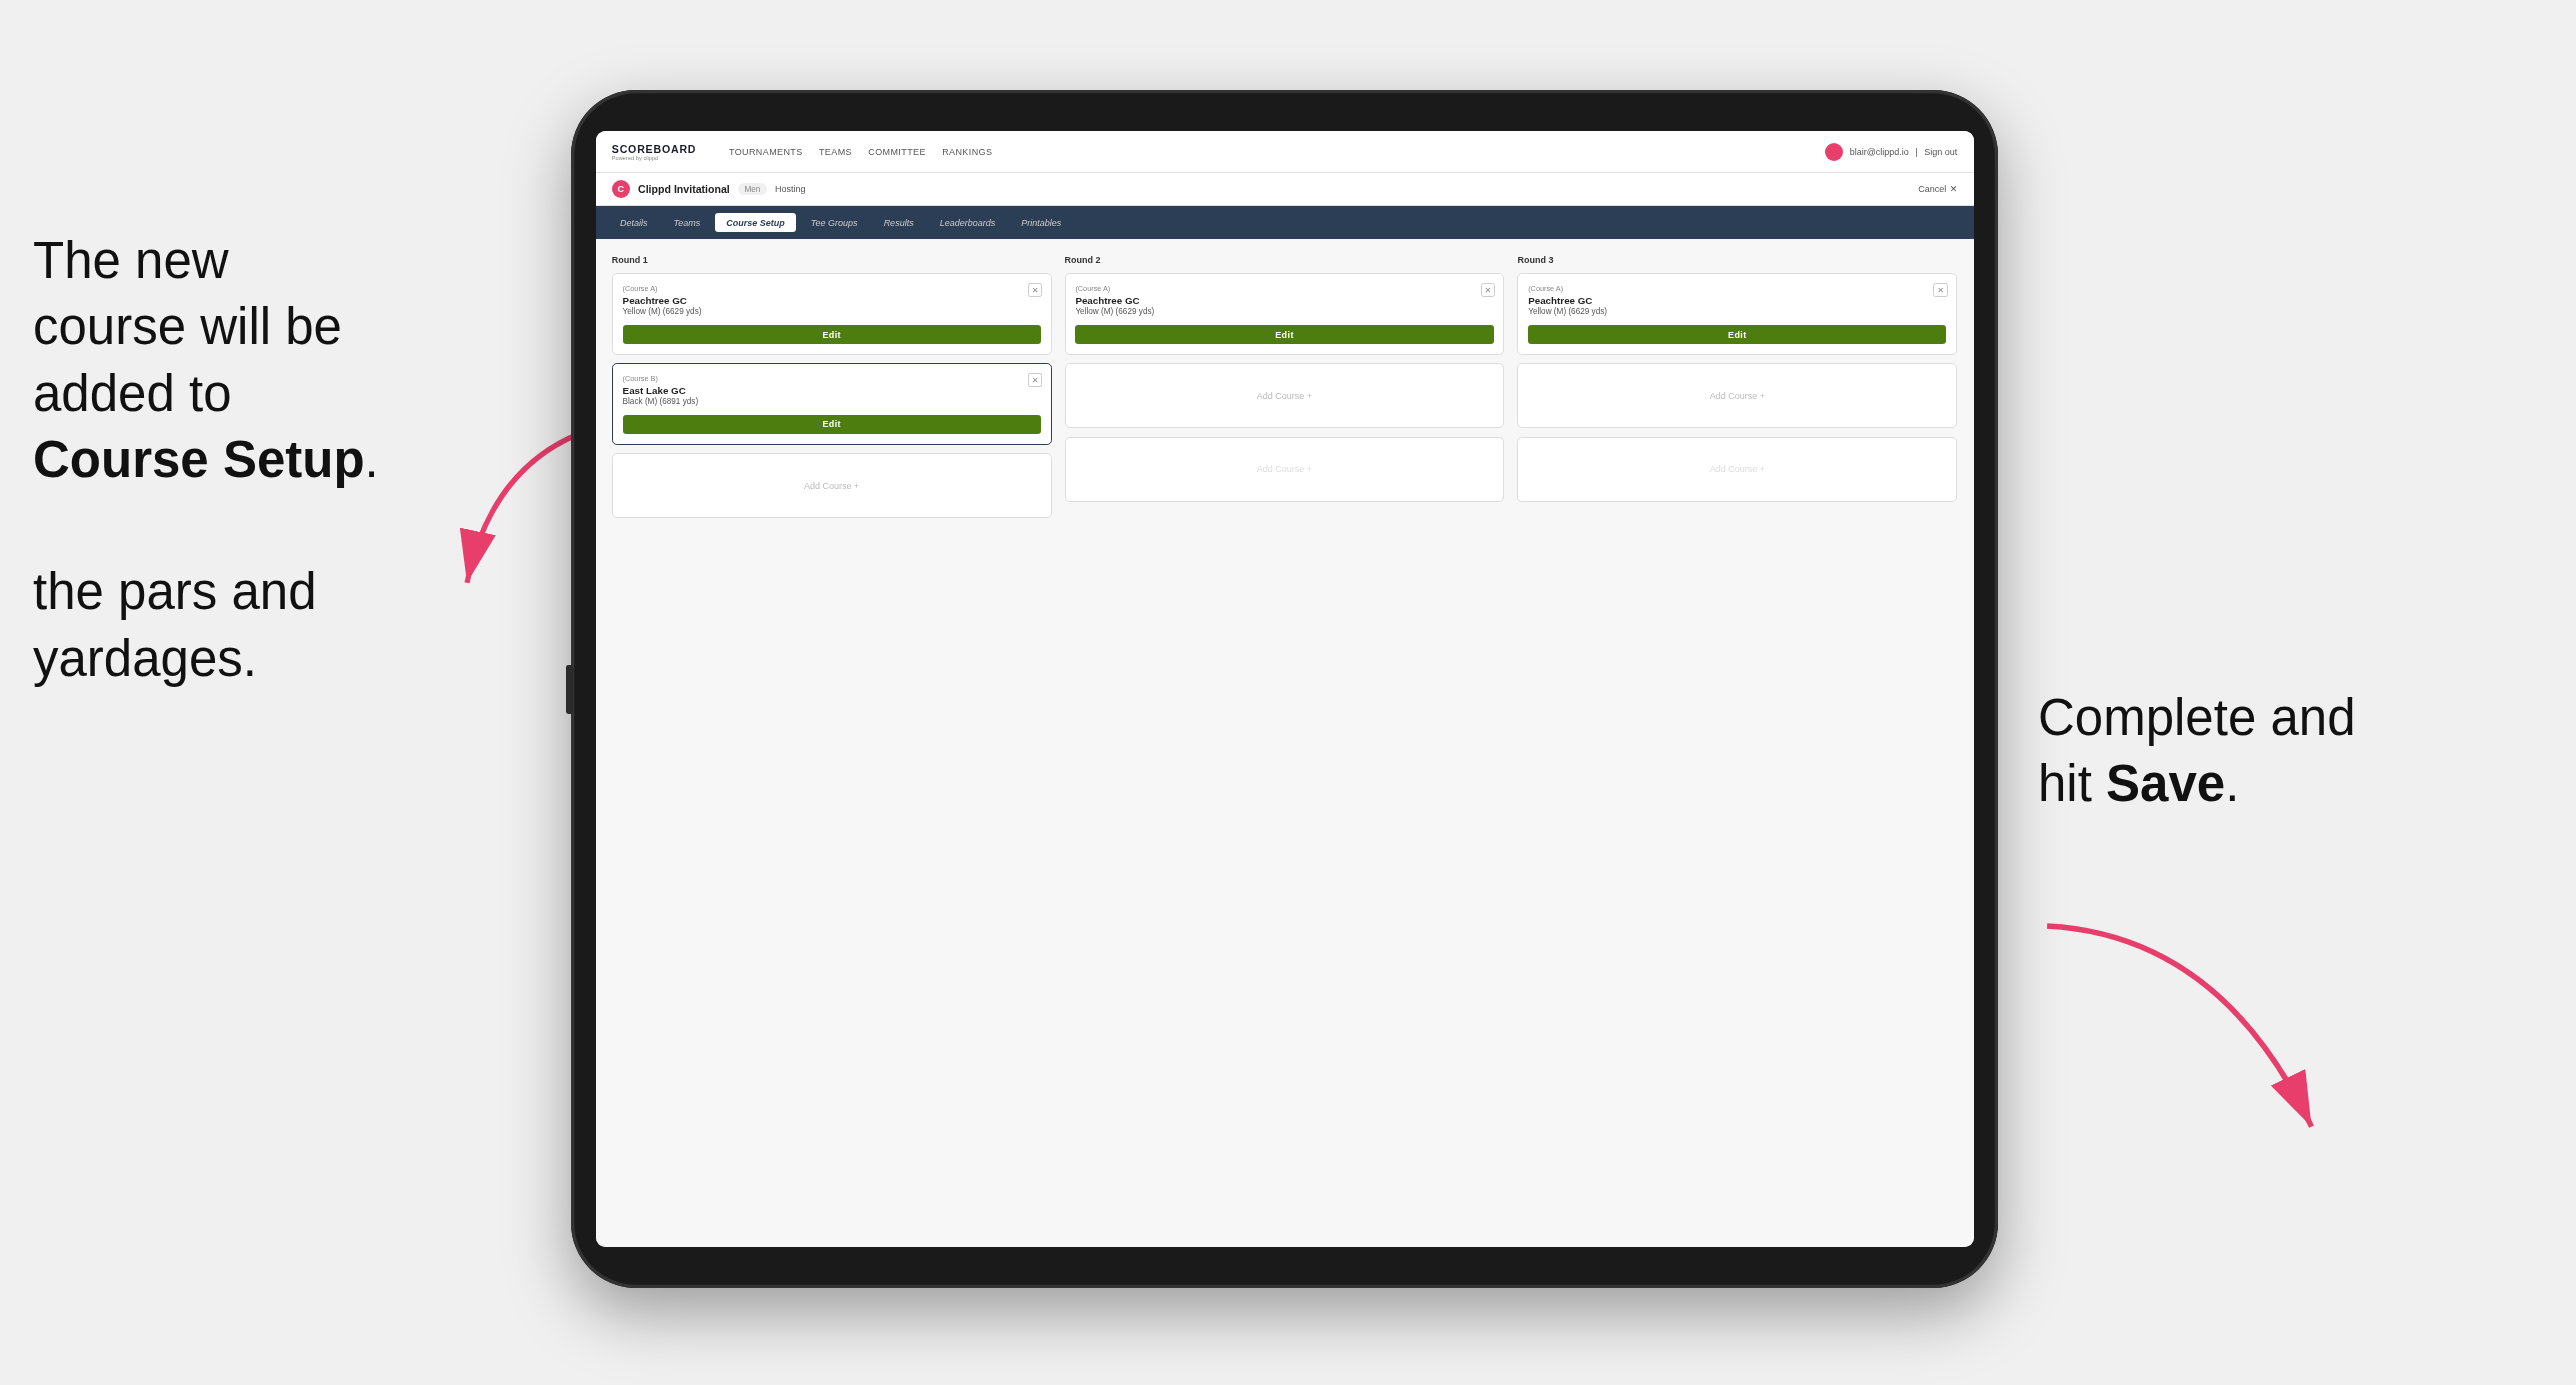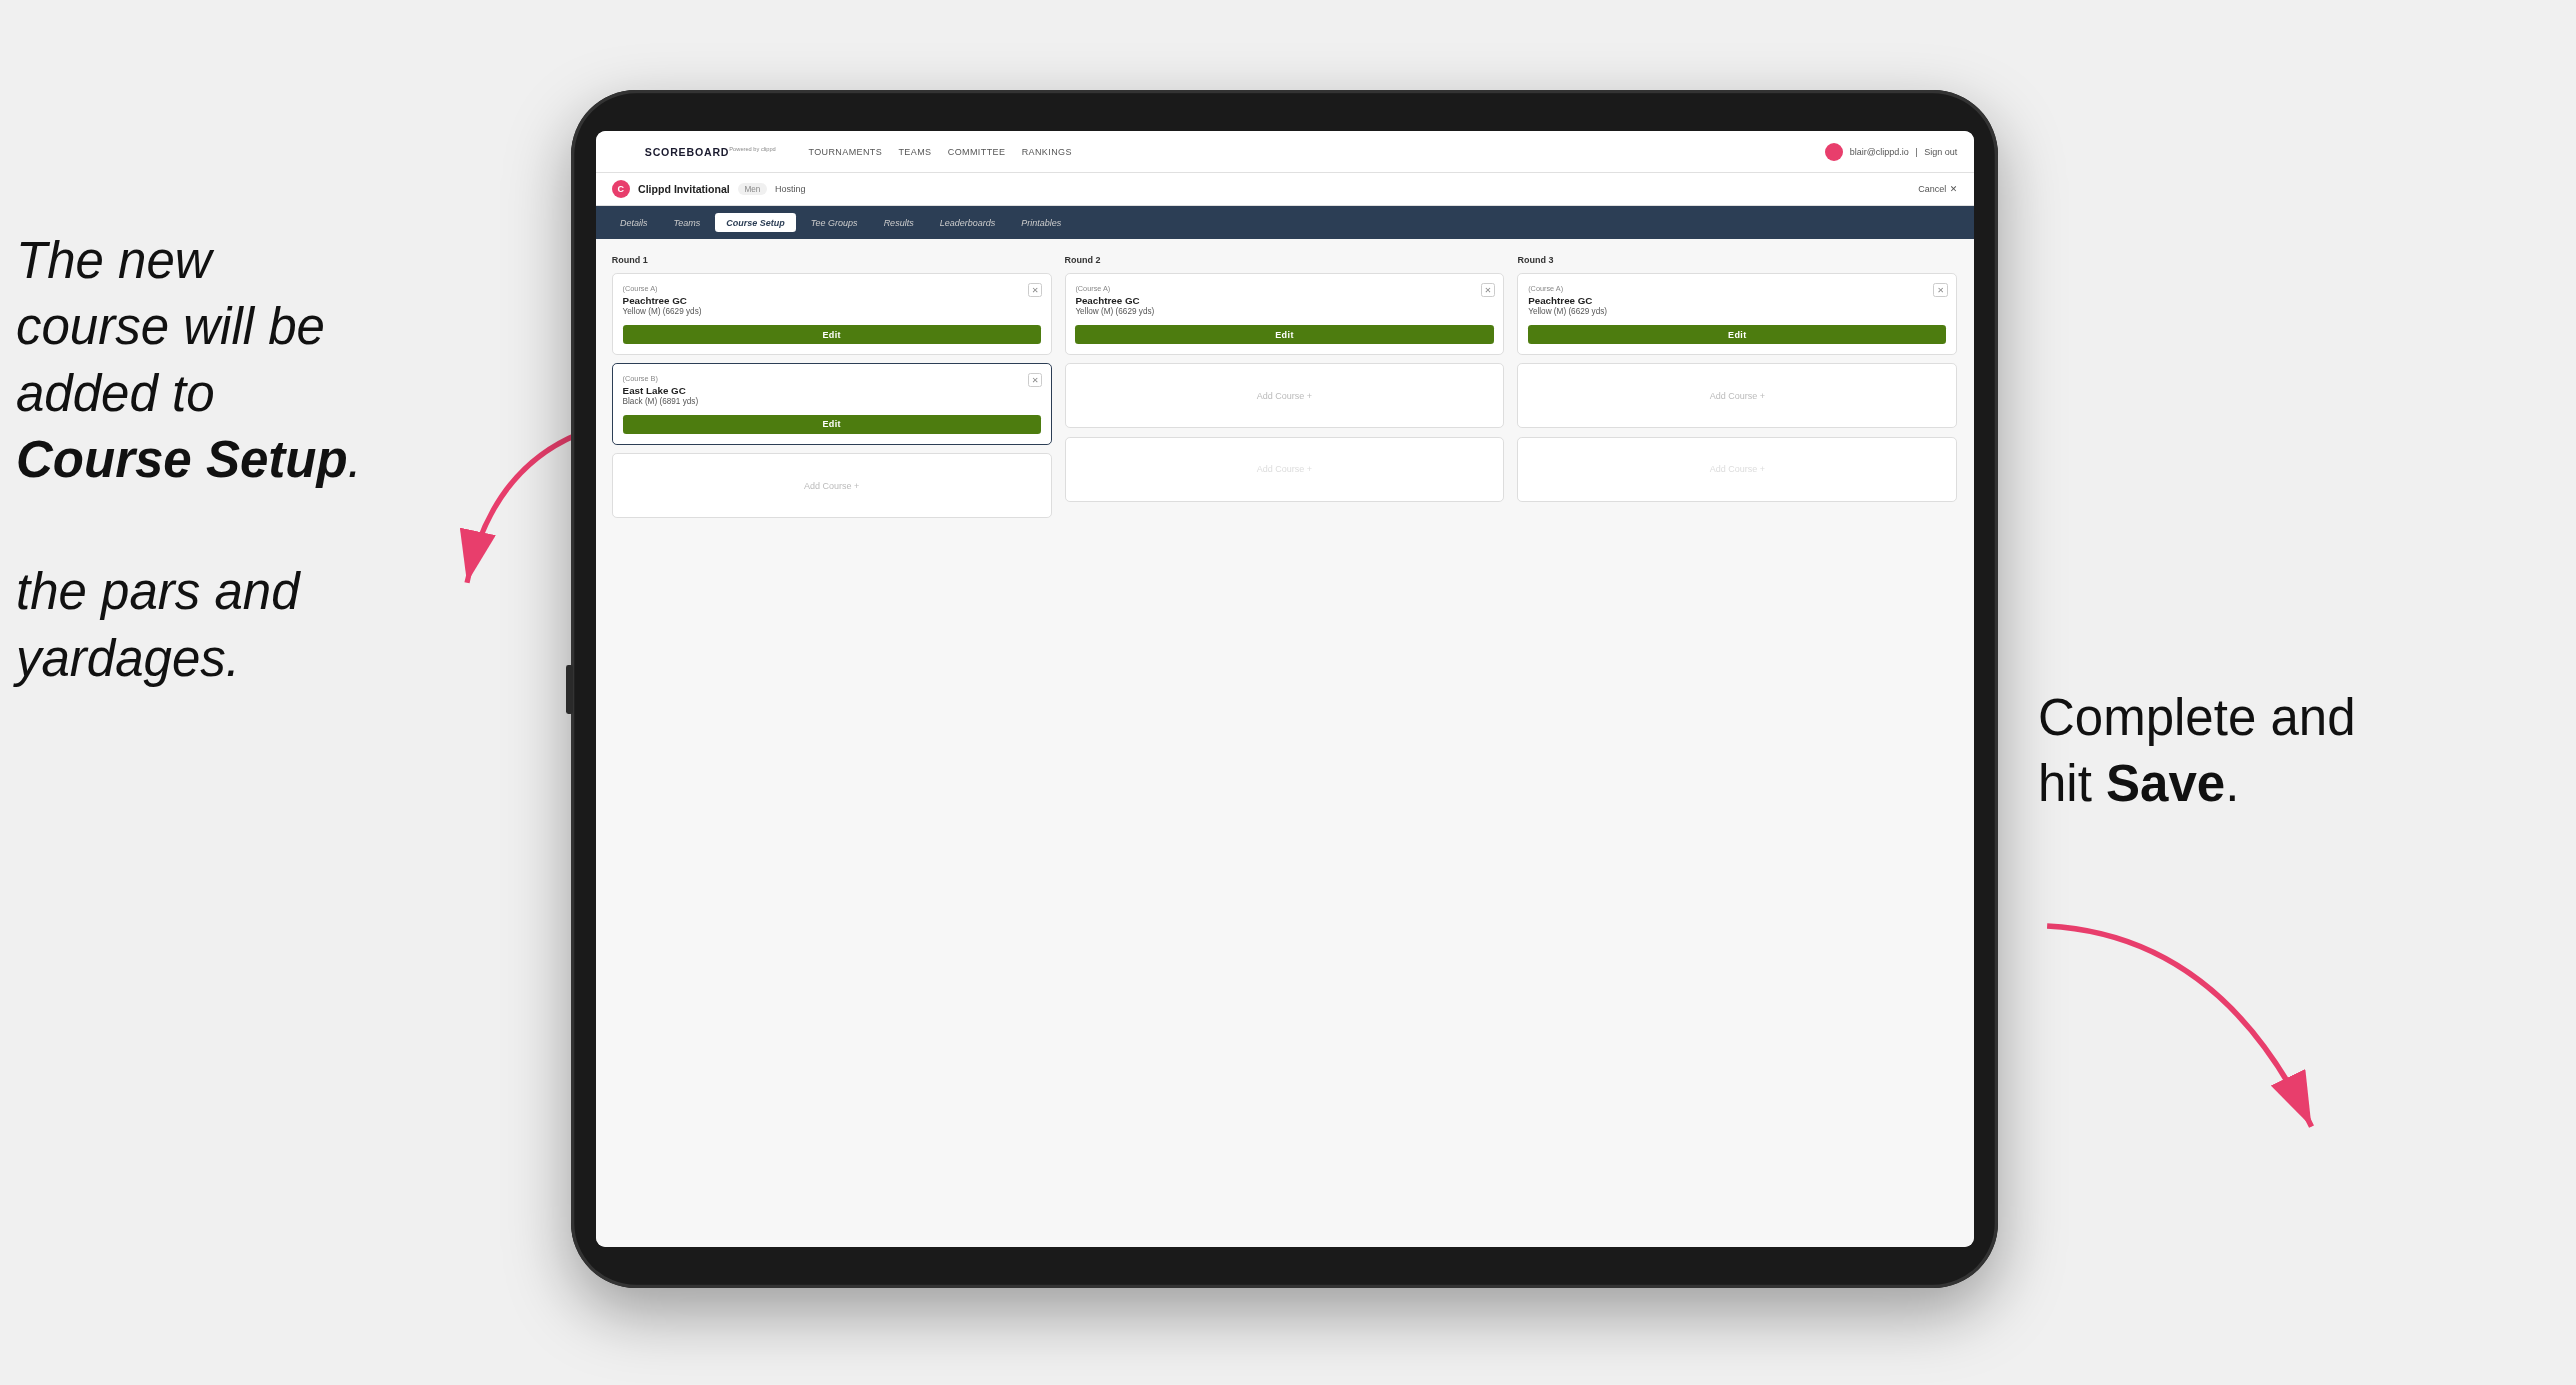--- a/index.html
+++ b/index.html
@@ -8,27 +8,26 @@
       font-family: -apple-system, BlinkMacSystemFont, 'Segoe UI', Arial, sans-serif;
       width: 2576px;
       height: 1386px;
       overflow: hidden;
       position: relative;
     }
 
     
     .annotation-left {
       position: absolute;
-      left: 16px;
+      left: 33px;
       top: 228px;
       font-size: 51px;
       line-height: 1.3;
       color: #111;
       width: 505px;
-      font-style: italic;
     }
     .annotation-left strong { font-weight: 900; }
 
     
     .annotation-right {
       position: absolute;
       right: 130px;
       top: 685px;
       font-size: 51px;
       line-height: 1.3;
@@ -87,23 +86,22 @@
       border-bottom: 0.8px solid #e0e0e0;
       height: 42px;
       display: flex;
       align-items: center;
       padding: 0 16.3px;
       gap: 19.6px;
     }
 
     .nav-logo {
       display: flex;
-      flex-direction: row;
+      flex-direction: column;
       margin-right: 13px;
-      margin-left: 33px;
     }
     .nav-logo-scoreboard {
       font-size: 10.6px;
       font-weight: 800;
       letter-spacing: 0.8px;
       color: #1a1a2e;
     }
     .nav-logo-sub {
       font-size: 5.7px;
       color: #888;

